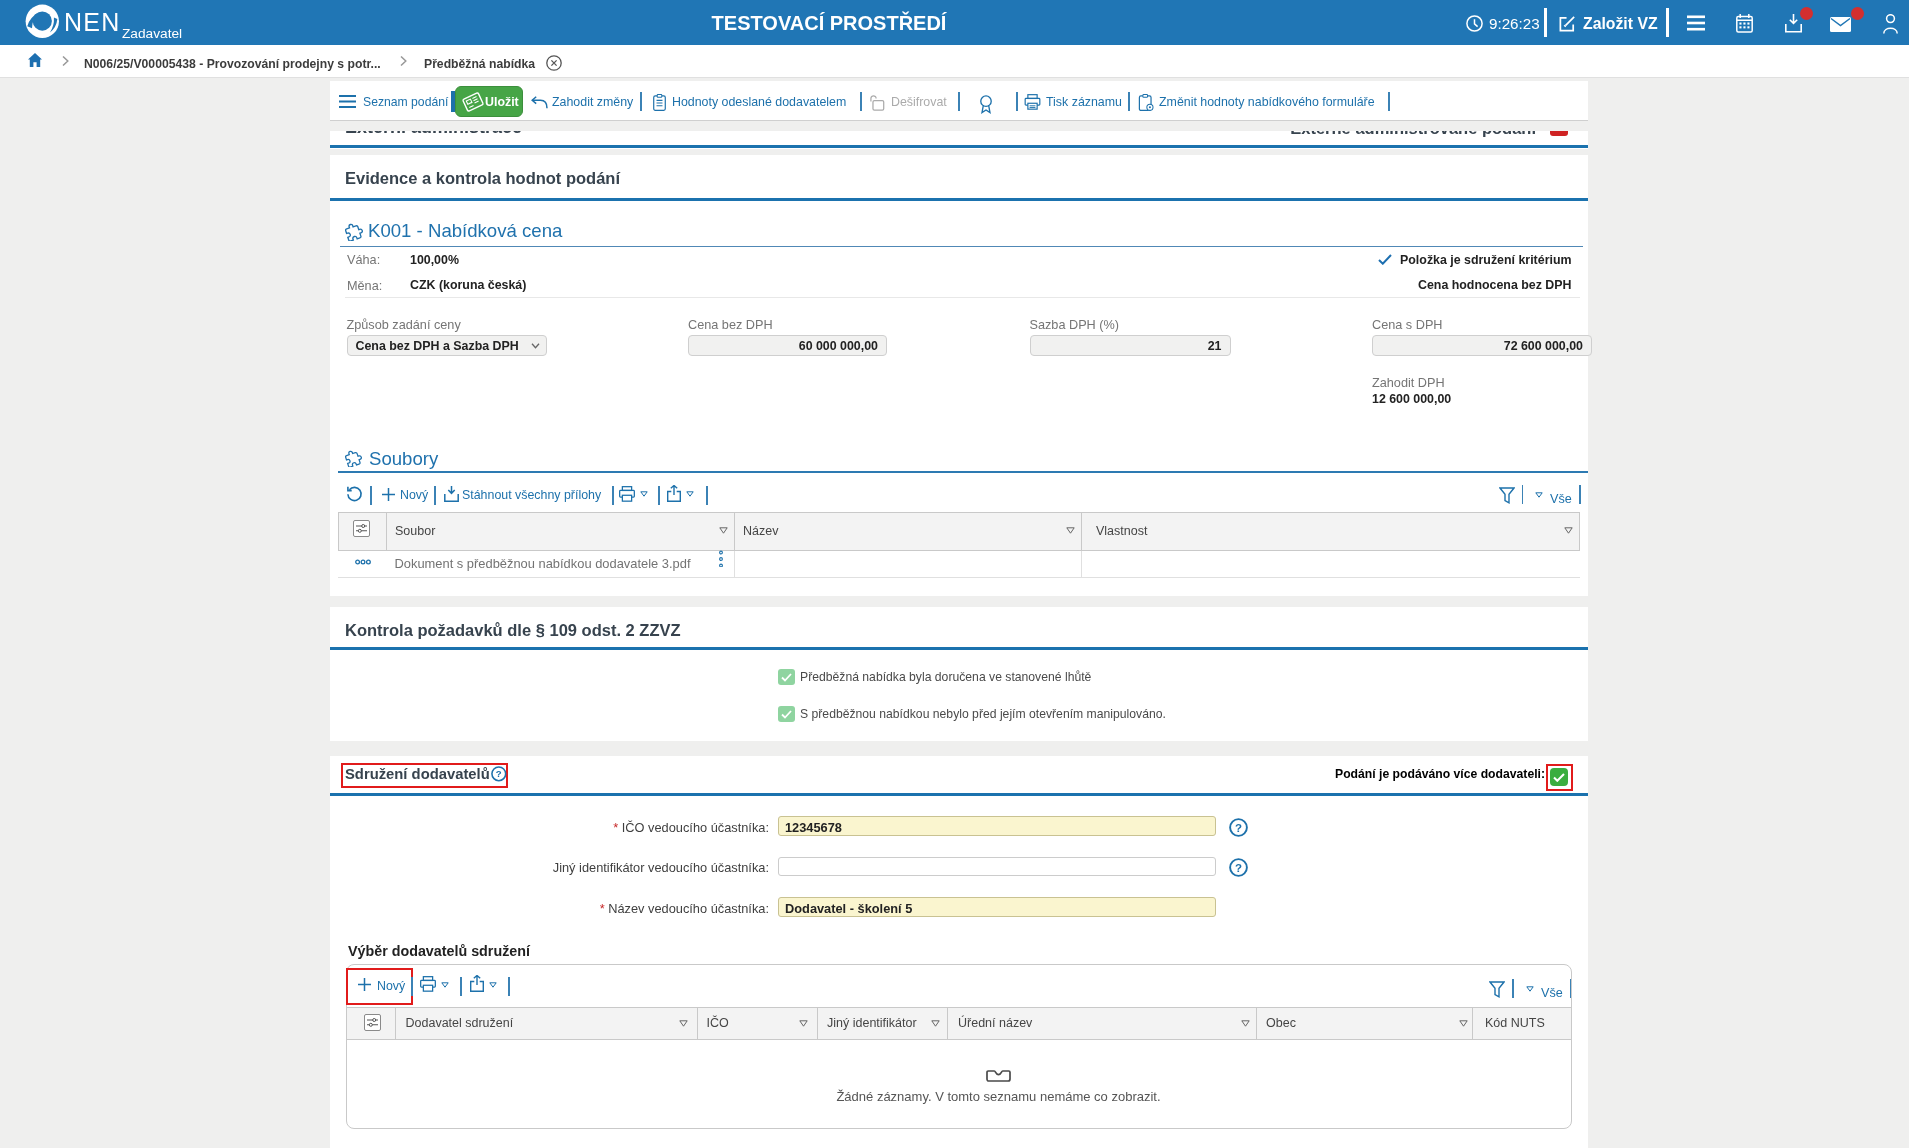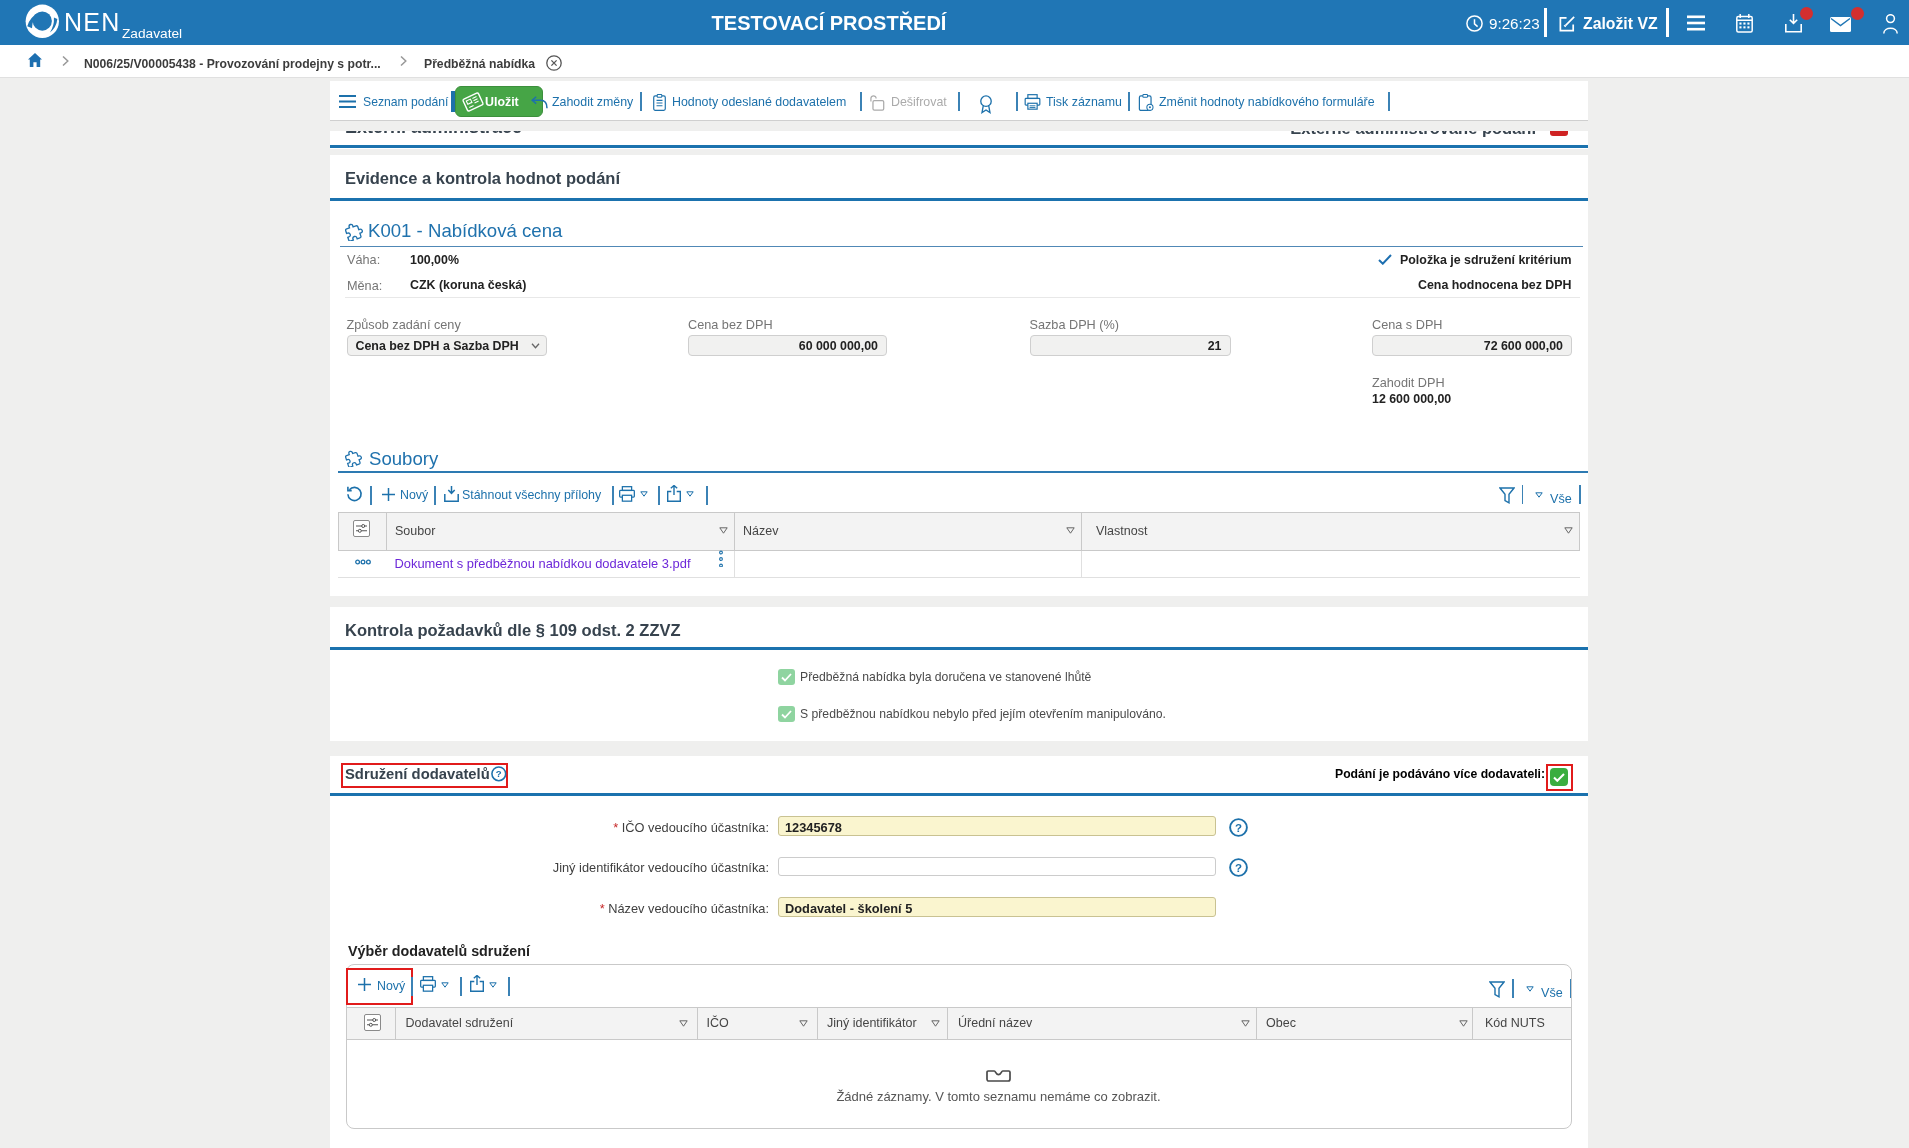--- a/index.html
+++ b/index.html
@@ -105,21 +105,21 @@
 
 <div class="card" style="top:81px;height:40px;border-bottom:1px solid #cfcfcf;">
   <svg style="left:9px;top:14px;" width="17" height="13" viewBox="0 0 17 13">
     <rect x="0" y="0" width="17" height="2" fill="#1d71ab"></rect>
       <rect x="0" y="5.5" width="17" height="2" fill="#1d71ab"></rect>
       <rect x="0" y="11" width="17" height="2" fill="#1d71ab"></rect>
   </svg>
   <div class="tlink" style="left:33px;top:14px;font-size:12.2px;">Seznam podání</div>
   <div class="abs" style="left:121px;top:10px;width:3.5px;height:21px;background:#1d71ab;"></div>
 
-  <div class="abs" style="left:125px;top:5px;width:88px;height:31px;background:#46a546;border:1px solid #3c8f3c;border-radius:6px;">
+  <div class="abs" style="left:125px;top:5px;width:68px;height:31px;background:#46a546;border:1px solid #3c8f3c;border-radius:6px;">
     <svg style="left:5px;top:3px;" width="24" height="24" viewBox="0 0 24 24">
       <g transform="rotate(-25 12 12)">
         <rect x="3.5" y="5.5" width="17" height="13" rx="1.5" fill="none" stroke="#fff" stroke-width="1.4"></rect>
         <rect x="6.3" y="8.3" width="4.6" height="3.6" fill="none" stroke="#fff" stroke-width="1.1"></rect>
         <path d="M13 8.5 H17.5 M13 11 H17.5 M13 13.5 H17.5 M6.3 15.5 H11" stroke="#fff" stroke-width="1.1"></path>
       </g>
     </svg>
     <div class="abs" style="left:29px;top:8px;color:#fff;font-weight:bold;font-size:12.4px;">Uložit</div>
   </div>
 
@@ -207,21 +207,21 @@
       <path d="M1 0.8 L4.5 4.8 L8 0.8" fill="none" stroke="#666" stroke-width="1.3"></path>
     </svg>
 
   <div class="abs glabel" style="left:358px;top:163px;">Cena bez DPH</div>
   <div class="ginput" style="left:358px;top:179.5px;width:199px;">60 000 000,00</div>
 
   <div class="abs glabel" style="left:699.5px;top:163px;">Sazba DPH (%)</div>
   <div class="ginput" style="left:699.5px;top:179.5px;width:201px;">21</div>
 
   <div class="abs glabel" style="left:1042px;top:163px;">Cena s DPH</div>
-  <div class="ginput" style="left:1042px;top:179.5px;width:200px;">72 600 000,00</div>
+  <div class="ginput" style="left:1042px;top:179.5px;width:220px;">72 600 000,00</div>
 
   <div class="abs glabel" style="left:1042px;top:221px;">Zahodit DPH</div>
   <div class="abs bval" style="left:1042px;top:237px;">12 600 000,00</div>
 
   <svg style="left:15px;top:294.5px;" width="17" height="17" viewBox="0 0 24 24">
     <g transform="rotate(-18 12 12)">
         <path d="M20.5 11H19V7c0-1.1-.9-2-2-2h-4V3.5C13 2.12 11.88 1 10.5 1S8 2.12 8 3.5V5H4c-1.1 0-1.99.9-1.99 2v3.8H3.5c1.49 0 2.7 1.21 2.7 2.7s-1.21 2.7-2.7 2.7H2V20c0 1.1.9 2 2 2h3.8v-1.5c0-1.49 1.21-2.7 2.7-2.7 1.49 0 2.7 1.21 2.7 2.7V22H17c1.1 0 2-.9 2-2v-4h1.5c1.38 0 2.5-1.12 2.5-2.5S21.88 11 20.5 11z" fill="none" stroke="#2072ad" stroke-width="1.8"></path>
       </g>
   </svg>
   <div class="abs" style="left:39px;top:292.5px;color:#2072ad;font-size:18.6px;">Soubory</div>
@@ -297,21 +297,21 @@
     </svg>
 
   <div class="abs" style="left:8px;top:396px;width:1242px;height:27px;border-bottom:1px solid #e0e0e0;"></div>
   <div class="vline" style="left:404px;top:396px;height:27px;background:#e0e0e0;"></div>
   <div class="vline" style="left:751px;top:396px;height:27px;background:#e0e0e0;"></div>
   <svg style="left:24.5px;top:404px;" width="16" height="6" viewBox="0 0 16 6">
     <circle cx="2.6" cy="3" r="1.85" fill="none" stroke="#1d71ab" stroke-width="1.3"></circle>
       <circle cx="8" cy="3" r="1.85" fill="none" stroke="#1d71ab" stroke-width="1.3"></circle>
       <circle cx="13.4" cy="3" r="1.85" fill="none" stroke="#1d71ab" stroke-width="1.3"></circle>
   </svg>
-  <div class="abs" style="left:64.5px;top:401px;font-size:12.9px;color:#6d28d9;white-space:nowrap;">Dokument s předběžnou nabídkou dodavatele 3.pdf</div>
+  <div class="abs" style="left:64.5px;top:401px;font-size:12.9px;color:#737373;white-space:nowrap;">Dokument s předběžnou nabídkou dodavatele 3.pdf</div>
   <svg style="left:389px;top:395px;" width="4" height="17" viewBox="0 0 4 17">
     <circle cx="2" cy="2.5" r="1.4" fill="none" stroke="#1d71ab" stroke-width="1.1"></circle>
       <circle cx="2" cy="9" r="1.4" fill="none" stroke="#1d71ab" stroke-width="1.1"></circle>
       <circle cx="2" cy="15.5" r="1.4" fill="none" stroke="#1d71ab" stroke-width="1.1"></circle>
   </svg>
 </div>
 
 <div class="card" style="top:607px;height:134px;">
   <div class="abs sechead" style="left:15px;top:13.5px;">Kontrola požadavků dle § 109 odst. 2 ZZVZ</div>
   <div class="rule" style="top:40px;"></div>

